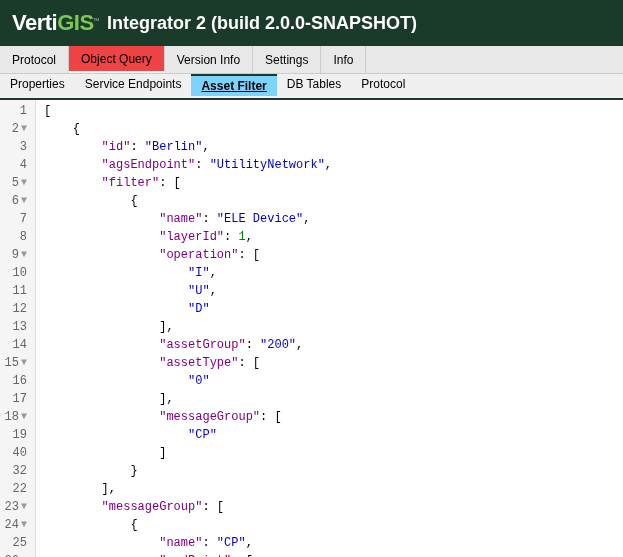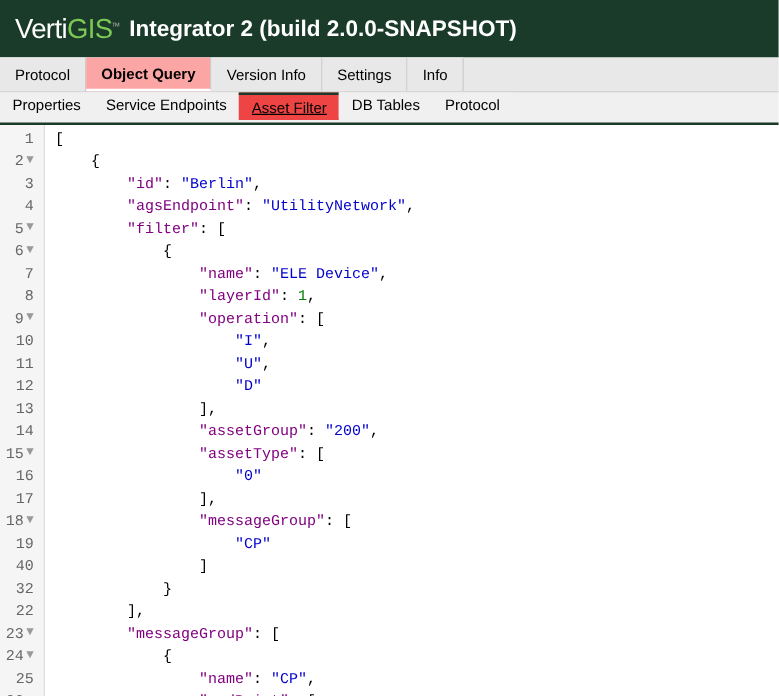--- a/index.html
+++ b/index.html
@@ -9,21 +9,21 @@
     #header {
       background: #1a3a2a;
       color: #fff;
       display: flex;
       align-items: center;
       padding: 6px 12px;
       height: 46px;
     }
     #logo-text {
       font-size: 22px;
-      font-weight: normal;
+      font-weight: bold;
       color: #fff;
       font-family: Arial, sans-serif;
       letter-spacing: -0.5px;
       text-align: right;
     }
     #logo-text span.gis {
       color: #7dc855;
     }
     #logo-tm {
       font-size: 9px;
@@ -51,23 +51,22 @@
       font-size: 12px;
       font-family: Arial, sans-serif;
       cursor: pointer;
       border-right: 1px solid #ccc;
       display: flex;
       align-items: center;
       background: #e8e8e8;
       color: #000;
     }
     .tab1.active {
-      background: #fca5a5;
+      background: #ef4444;
       border-bottom: 2px solid #fff;
-      font-weight: bold;
     }
 
     
     #tabs2 {
       display: flex;
       background: #f0f0f0;
       border-bottom: 2px solid #1a3a2a;
       height: 26px;
       align-items: flex-start;
     }
@@ -75,22 +74,22 @@
       padding: 3px 10px;
       font-size: 12px;
       font-family: Arial, sans-serif;
       cursor: pointer;
       display: flex;
       align-items: center;
       background: #f0f0f0;
       color: #000;
     }
     .tab2.active {
-      background: #ef4444;
-      font-weight: normal;
+      background: #7dd3fc;
+      font-weight: bold;
       text-decoration: underline;
       border-top: 2px solid #1a3a2a;
     }
 
     
     #code-area {
       display: flex;
       height: calc(557px - 46px - 28px - 26px);
       overflow-y: auto;
       background: #fff;

